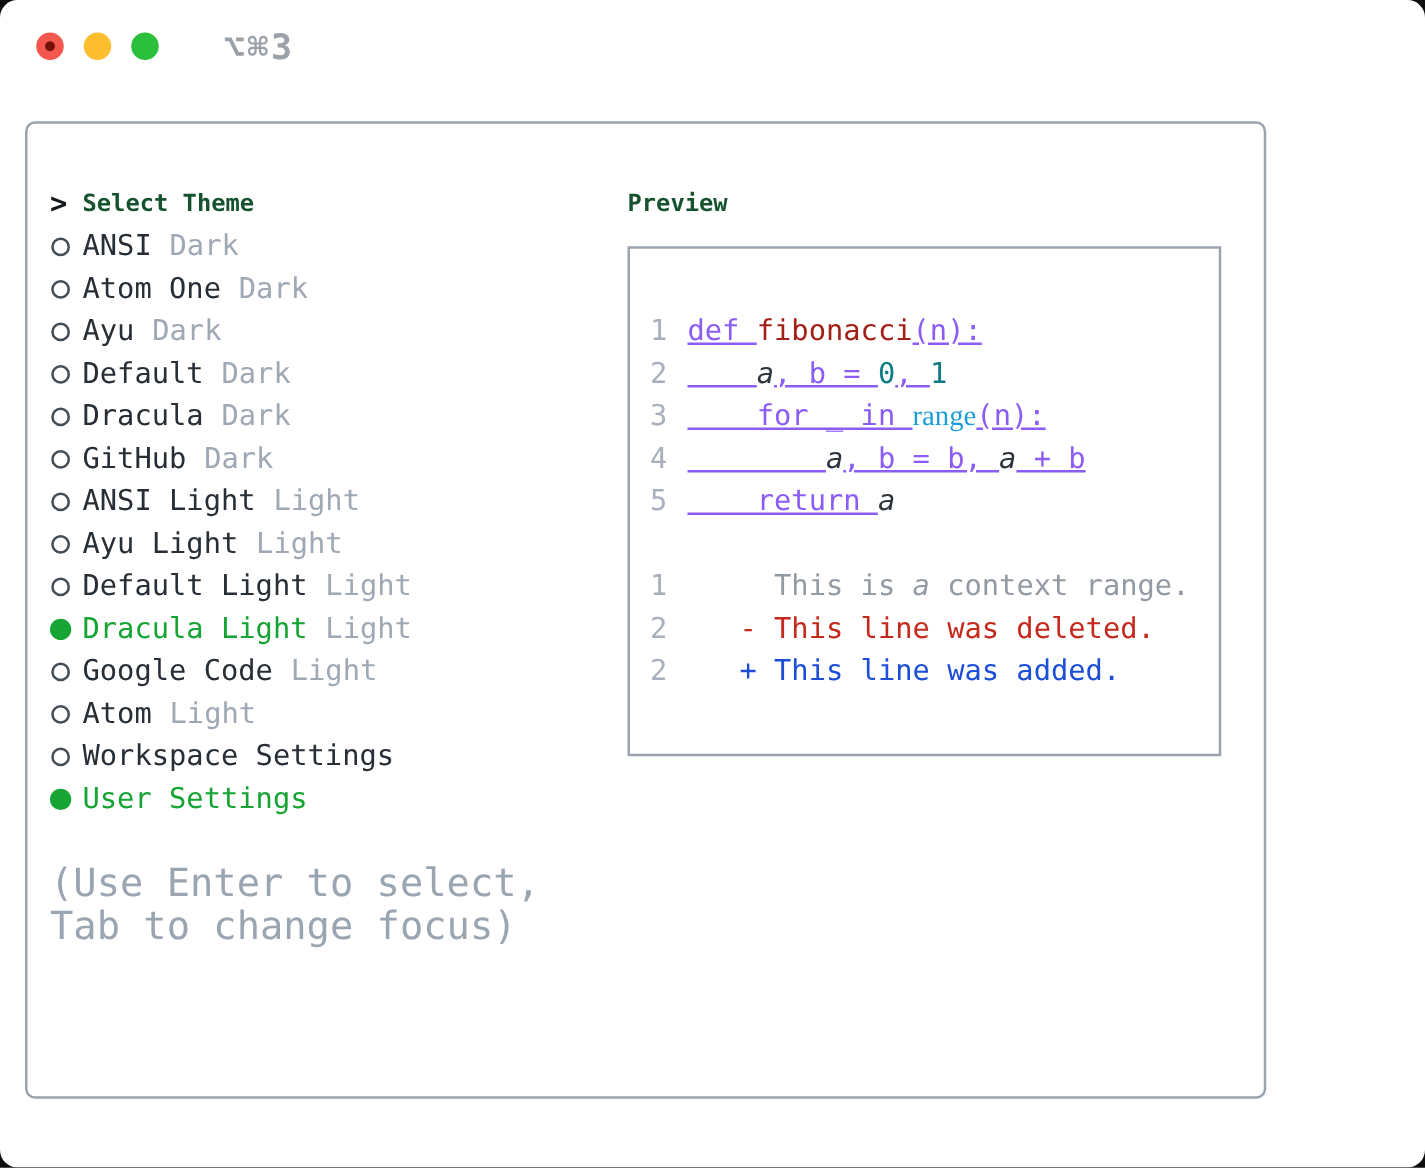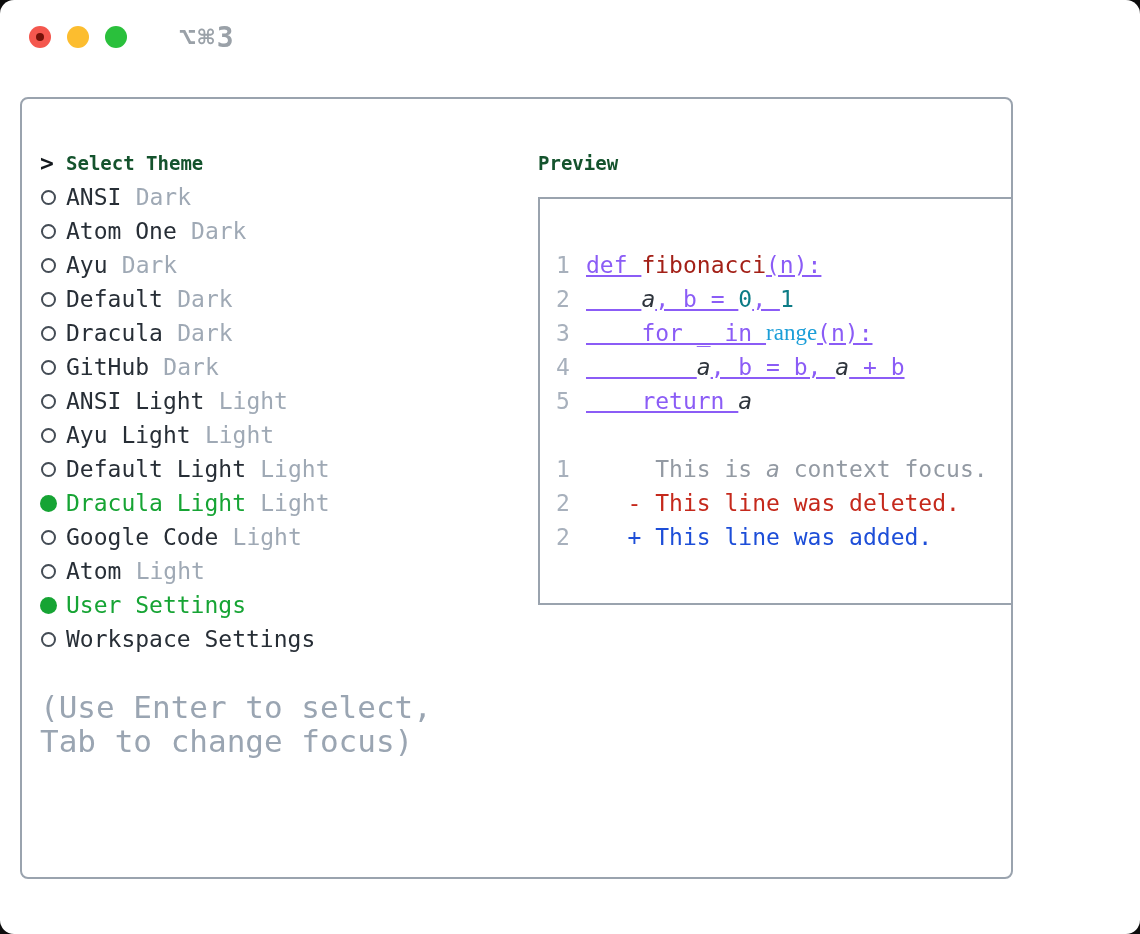--- a/index.html
+++ b/index.html
@@ -17,21 +17,21 @@
   .light.yellow{background:#fcbd2f;}
   .light.green{background:#2ac03c;}
   .shortcut{margin-left:36px;font-size:28px;font-weight:700;color:#9aa1a8;letter-spacing:2px;}
   
   .panel{
     position:absolute;left:20px;top:97px;width:993px;height:782px;
     border:2px solid #9aa3ae;border-radius:8px;background:#fff;
     display:flex;padding:47px 0 0 18px;
   }
   .col-left{width:462px;flex:0 0 462px;}
-  .col-right{flex:1;margin-left:36px;}
+  .col-right{flex:1;}
   .row{display:flex;align-items:center;height:34px;font-size:23px;white-space:pre;}
   .marker{width:26px;flex:0 0 26px;display:flex;align-items:center;}
   .prompt{font-weight:700;color:#14191e;font-size:23px;}
   .heading{font-weight:700;color:#14532d;font-size:19px;}
   .radio{width:15px;height:15px;border-radius:50%;border:2px solid #444c55;margin-left:1px;}
   .radio.on{width:17px;height:17px;border:none;background:#16a434;margin-left:0;}
   .t-name{color:#272e36;}
   .t-name.sel{color:#16a434;}
   .t-variant{color:#9fa9b5;margin-left:0.62em;}
   .apply-row{margin-top:34px;}
@@ -86,38 +86,38 @@
           <div class="row"><span class="marker"><span class="radio"></span></span><span class="t-name">ANSI Light</span><span class="t-variant">Light</span></div>
           <div class="row"><span class="marker"><span class="radio"></span></span><span class="t-name">Ayu Light</span><span class="t-variant">Light</span></div>
           <div class="row"><span class="marker"><span class="radio"></span></span><span class="t-name">Default Light</span><span class="t-variant">Light</span></div>
           <div class="row"><span class="marker"><span class="radio on"></span></span><span class="t-name sel">Dracula Light</span><span class="t-variant">Light</span></div>
           <div class="row"><span class="marker"><span class="radio"></span></span><span class="t-name">Google Code</span><span class="t-variant">Light</span></div>
           <div class="row"><span class="marker"><span class="radio"></span></span><span class="t-name">Atom</span><span class="t-variant">Light</span></div>
         </div>
 
 
       <div>
+          <div class="row"><span class="marker"><span class="radio"></span></span><span class="t-name">Workspace Settings</span></div>
           <div class="row"><span class="marker"><span class="radio on"></span></span><span class="t-name sel">User Settings</span></div>
-          <div class="row"><span class="marker"><span class="radio"></span></span><span class="t-name">Workspace Settings</span></div>
         </div>
 
       <div class="hint">(Use Enter to select, Tab to change focus)</div>
     </div>
 
     <div class="col-right">
       <div class="row">
         <span class="heading">Preview</span>
       </div>
       <div class="preview-box">
           <div class="pline"><span class="lnum">1</span><span class="seg-t">def </span><span class="seg-fn">fibonacci</span><span class="seg-t">(n):</span></div>
           <div class="pline"><span class="lnum">2</span><span class="seg-t">    </span><span class="seg-v">a</span><span class="seg-t">, b = </span><span class="seg-num">0</span><span class="seg-t">, </span><span class="seg-num">1</span></div>
           <div class="pline"><span class="lnum">3</span><span class="seg-t">    for _ in </span><span class="seg-call">range</span><span class="seg-t">(n):</span></div>
           <div class="pline"><span class="lnum">4</span><span class="seg-t">        </span><span class="seg-v">a</span><span class="seg-t">, b = b, </span><span class="seg-v">a</span><span class="seg-t"> + b</span></div>
           <div class="pline"><span class="lnum">5</span><span class="seg-t">    return </span><span class="seg-v">a</span></div>
           <div class="pline"><span class="lnum"></span></div>
-          <div class="pline"><span class="lnum">1</span><span class="seg-ctx">     This is </span><span class="seg-ctxv">a</span><span class="seg-ctx"> context focus.</span></div>
+          <div class="pline"><span class="lnum">1</span><span class="seg-ctx">     This is </span><span class="seg-ctxv">a</span><span class="seg-ctx"> context range.</span></div>
           <div class="pline"><span class="lnum">2</span><span class="seg-del">   - This line was deleted.</span></div>
           <div class="pline"><span class="lnum">2</span><span class="seg-add">   + This line was added.</span></div>
         </div>
     </div>
 
   </div>
 </div>
 
 </body></html>

